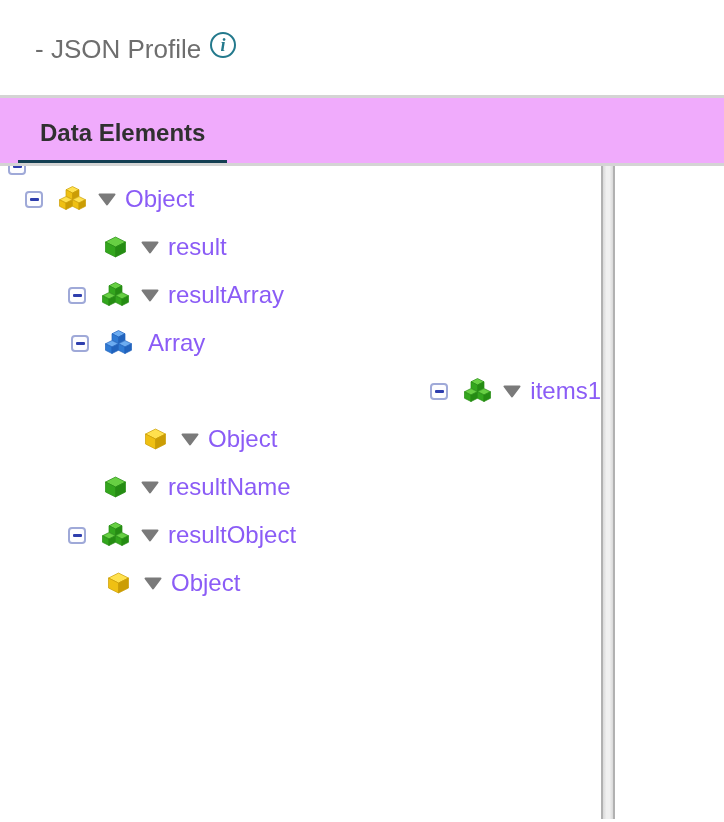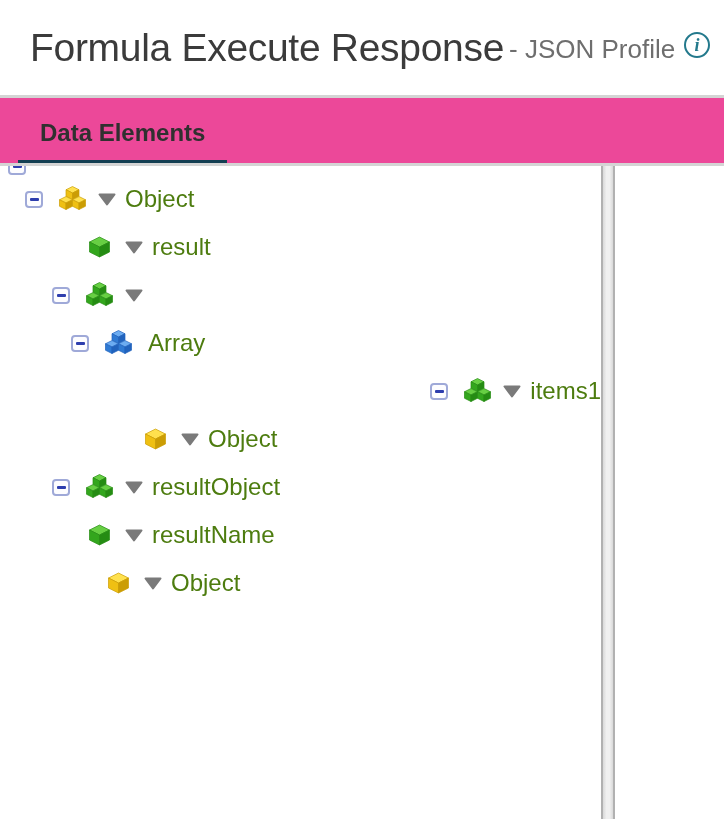--- a/index.html
+++ b/index.html
@@ -13,64 +13,63 @@
     display:flex;align-items:center;padding-left:30px;box-sizing:border-box;
     background:#fff;
   }
   .title{font-size:39px;font-weight:400;color:#3b3b3b;letter-spacing:-0.3px;white-space:pre;}
   .subtitle{font-size:26px;font-weight:400;color:#6e6e6e;margin-left:5px;white-space:pre;position:relative;top:2px;}
   .info{margin-left:8px;display:flex;align-items:center;position:relative;top:-3px;cursor:pointer;}
   .hline{position:absolute;left:0;right:0;height:3px;background:#d4d4d4;}
   .hline-1{top:95px;}
   .hline-2{top:163px;}
   
-  .tabbar{position:absolute;left:0;top:98px;width:724px;height:65px;background:#ec4899;}
+  .tabbar{position:absolute;left:0;top:98px;width:724px;height:65px;background:#f0abfc;}
   .tab{
     position:absolute;left:18px;top:0;height:54px;padding:8px 22px 0 22px;
     display:flex;align-items:center;border-bottom:6px solid #133f52;cursor:pointer;
   }
   .tab-label{font-size:24px;font-weight:600;color:#303030;white-space:pre;}
   
   .tree-pane{
     position:absolute;left:0;top:166px;width:601px;height:656px;
     overflow:hidden;background:#fff;padding-top:9px;box-sizing:border-box;
   }
   .tree-row{display:flex;align-items:center;height:48px;}
   .lvl0{padding-left:25px;}
-  .lvl1{padding-left:52px;}
+  .lvl1{padding-left:68px;}
   .lvl2{padding-left:71px;}
   .lvl3{padding-left:88px;justify-content:flex-end;}
   .lvl4{padding-left:108px;}
   .minusbox{
     width:18px;height:17px;box-sizing:border-box;flex:none;
     border:2px solid #9fa9d8;border-radius:4px;background:#fdfdff;
     display:inline-flex;align-items:center;justify-content:center;
     margin-right:16px;cursor:pointer;
   }
   .minusline{width:9px;height:3px;background:#2e3eae;border-radius:1px;}
   .minusspacer{width:34px;flex:none;}
   .node-icon{width:27px;height:26px;flex:none;display:flex;}
   .caret{margin-left:12px;margin-right:9px;display:flex;flex:none;cursor:pointer;}
-  .node-label{font-size:24px;color:#4d7c0f;white-space:pre;cursor:default;}
+  .node-label{font-size:24px;color:#8b5cf6;white-space:pre;cursor:default;}
   .no-caret .node-label{margin-left:16px;}
   .root-minus{position:absolute;left:8px;top:-8px;margin:0;}
   
   .splitter{
     position:absolute;left:601px;top:166px;width:14px;height:653px;box-sizing:border-box;
     border-left:2px solid #b1b1b1;border-right:2px solid #b1b1b1;
     background:linear-gradient(90deg,#d9d9d9,#f0f0f0 35%,#f0f0f0 65%,#d9d9d9);
     cursor:col-resize;
   }
   .right-pane{position:absolute;left:615px;top:166px;width:109px;height:656px;background:#fff;}
 </style>
 </head>
 <body>
 
 <div class="header">
-  <span class="title">Formula Execute Response</span>
   <span class="subtitle">- JSON Profile</span>
   <span class="info">
     <svg width="28" height="28" viewBox="0 0 28 28">
       <circle cx="14" cy="14" r="12" fill="none" stroke="#23798c" stroke-width="2"></circle>
       <text x="14" y="20" text-anchor="middle" font-family="Liberation Serif, serif" font-style="italic" font-weight="bold" font-size="18" fill="#23798c">i</text>
     </svg>
   </span>
 </div>
 
 <div class="hline hline-1"></div>
@@ -143,20 +142,21 @@
             <polygon points="13,13.75 19.5,10.5 26,13.75 19.5,17" fill="#67cf43" stroke="#258c13" stroke-width="0.7"></polygon>
             <polygon points="13,13.75 19.5,17 19.5,23.5 13,20.25" fill="#33a61d" stroke="#258c13" stroke-width="0.7"></polygon>
             <polygon points="26,13.75 19.5,17 19.5,23.5 26,20.25" fill="#258c13" stroke="#258c13" stroke-width="0.7"></polygon>
           </svg>
         </span>
         <span class="caret">
           <svg width="18" height="13" viewBox="0 0 18 13">
             <polygon points="1.5,1.5 16.5,1.5 9,11.5" fill="#7a7a7a" stroke="#7a7a7a" stroke-width="2" stroke-linejoin="round"></polygon>
           </svg>
         </span>
+        <span class="node-label">resultArray</span>
       </div>
       <div class="tree-row lvl2 no-caret">
         <span class="minusbox">
           <span class="minusline"></span>
         </span>
         <span class="node-icon">
           <svg width="27" height="26" viewBox="0 0 26 26">
             <polygon points="6.5,3.75 13,0.5 19.5,3.75 13,7" fill="#6cacf1" stroke="#2163bd" stroke-width="0.7"></polygon>
             <polygon points="6.5,3.75 13,7 13,13.5 6.5,10.25" fill="#2f7ad3" stroke="#2163bd" stroke-width="0.7"></polygon>
             <polygon points="19.5,3.75 13,7 13,13.5 19.5,10.25" fill="#2163bd" stroke="#2163bd" stroke-width="0.7"></polygon>
@@ -204,20 +204,36 @@
           </svg>
         </span>
         <span class="caret">
           <svg width="18" height="13" viewBox="0 0 18 13">
             <polygon points="1.5,1.5 16.5,1.5 9,11.5" fill="#7a7a7a" stroke="#7a7a7a" stroke-width="2" stroke-linejoin="round"></polygon>
           </svg>
         </span>
         <span class="node-label">Object</span>
       </div>
       <div class="tree-row lvl1">
+        <span class="minusspacer"></span>
+        <span class="node-icon">
+          <svg width="27" height="26" viewBox="0 0 26 26">
+            <polygon points="3,8 13,3 23,8 13,13" fill="#67cf43" stroke="#258c13" stroke-width="0.7"></polygon>
+            <polygon points="3,8 13,13 13,23 3,18" fill="#33a61d" stroke="#258c13" stroke-width="0.7"></polygon>
+            <polygon points="23,8 13,13 13,23 23,18" fill="#258c13" stroke="#258c13" stroke-width="0.7"></polygon>
+          </svg>
+        </span>
+        <span class="caret">
+          <svg width="18" height="13" viewBox="0 0 18 13">
+            <polygon points="1.5,1.5 16.5,1.5 9,11.5" fill="#7a7a7a" stroke="#7a7a7a" stroke-width="2" stroke-linejoin="round"></polygon>
+          </svg>
+        </span>
+        <span class="node-label">resultName</span>
+      </div>
+      <div class="tree-row lvl1">
         <span class="minusbox">
           <span class="minusline"></span>
         </span>
         <span class="node-icon">
           <svg width="27" height="26" viewBox="0 0 26 26">
             <polygon points="6.5,3.75 13,0.5 19.5,3.75 13,7" fill="#67cf43" stroke="#258c13" stroke-width="0.7"></polygon>
             <polygon points="6.5,3.75 13,7 13,13.5 6.5,10.25" fill="#33a61d" stroke="#258c13" stroke-width="0.7"></polygon>
             <polygon points="19.5,3.75 13,7 13,13.5 19.5,10.25" fill="#258c13" stroke="#258c13" stroke-width="0.7"></polygon>
             <polygon points="0,13.75 6.5,10.5 13,13.75 6.5,17" fill="#67cf43" stroke="#258c13" stroke-width="0.7"></polygon>
             <polygon points="0,13.75 6.5,17 6.5,23.5 0,20.25" fill="#33a61d" stroke="#258c13" stroke-width="0.7"></polygon>
@@ -227,36 +243,20 @@
             <polygon points="26,13.75 19.5,17 19.5,23.5 26,20.25" fill="#258c13" stroke="#258c13" stroke-width="0.7"></polygon>
           </svg>
         </span>
         <span class="caret">
           <svg width="18" height="13" viewBox="0 0 18 13">
             <polygon points="1.5,1.5 16.5,1.5 9,11.5" fill="#7a7a7a" stroke="#7a7a7a" stroke-width="2" stroke-linejoin="round"></polygon>
           </svg>
         </span>
         <span class="node-label">resultObject</span>
       </div>
-      <div class="tree-row lvl1">
-        <span class="minusspacer"></span>
-        <span class="node-icon">
-          <svg width="27" height="26" viewBox="0 0 26 26">
-            <polygon points="3,8 13,3 23,8 13,13" fill="#67cf43" stroke="#258c13" stroke-width="0.7"></polygon>
-            <polygon points="3,8 13,13 13,23 3,18" fill="#33a61d" stroke="#258c13" stroke-width="0.7"></polygon>
-            <polygon points="23,8 13,13 13,23 23,18" fill="#258c13" stroke="#258c13" stroke-width="0.7"></polygon>
-          </svg>
-        </span>
-        <span class="caret">
-          <svg width="18" height="13" viewBox="0 0 18 13">
-            <polygon points="1.5,1.5 16.5,1.5 9,11.5" fill="#7a7a7a" stroke="#7a7a7a" stroke-width="2" stroke-linejoin="round"></polygon>
-          </svg>
-        </span>
-        <span class="node-label">resultName</span>
-      </div>
       <div class="tree-row lvl2">
         <span class="minusspacer"></span>
         <span class="node-icon">
           <svg width="27" height="26" viewBox="0 0 26 26">
             <polygon points="3,8 13,3 23,8 13,13" fill="#ffe14e" stroke="#cb9d04" stroke-width="0.7"></polygon>
             <polygon points="3,8 13,13 13,23 3,18" fill="#efc013" stroke="#cb9d04" stroke-width="0.7"></polygon>
             <polygon points="23,8 13,13 13,23 23,18" fill="#cb9d04" stroke="#cb9d04" stroke-width="0.7"></polygon>
           </svg>
         </span>
         <span class="caret">

